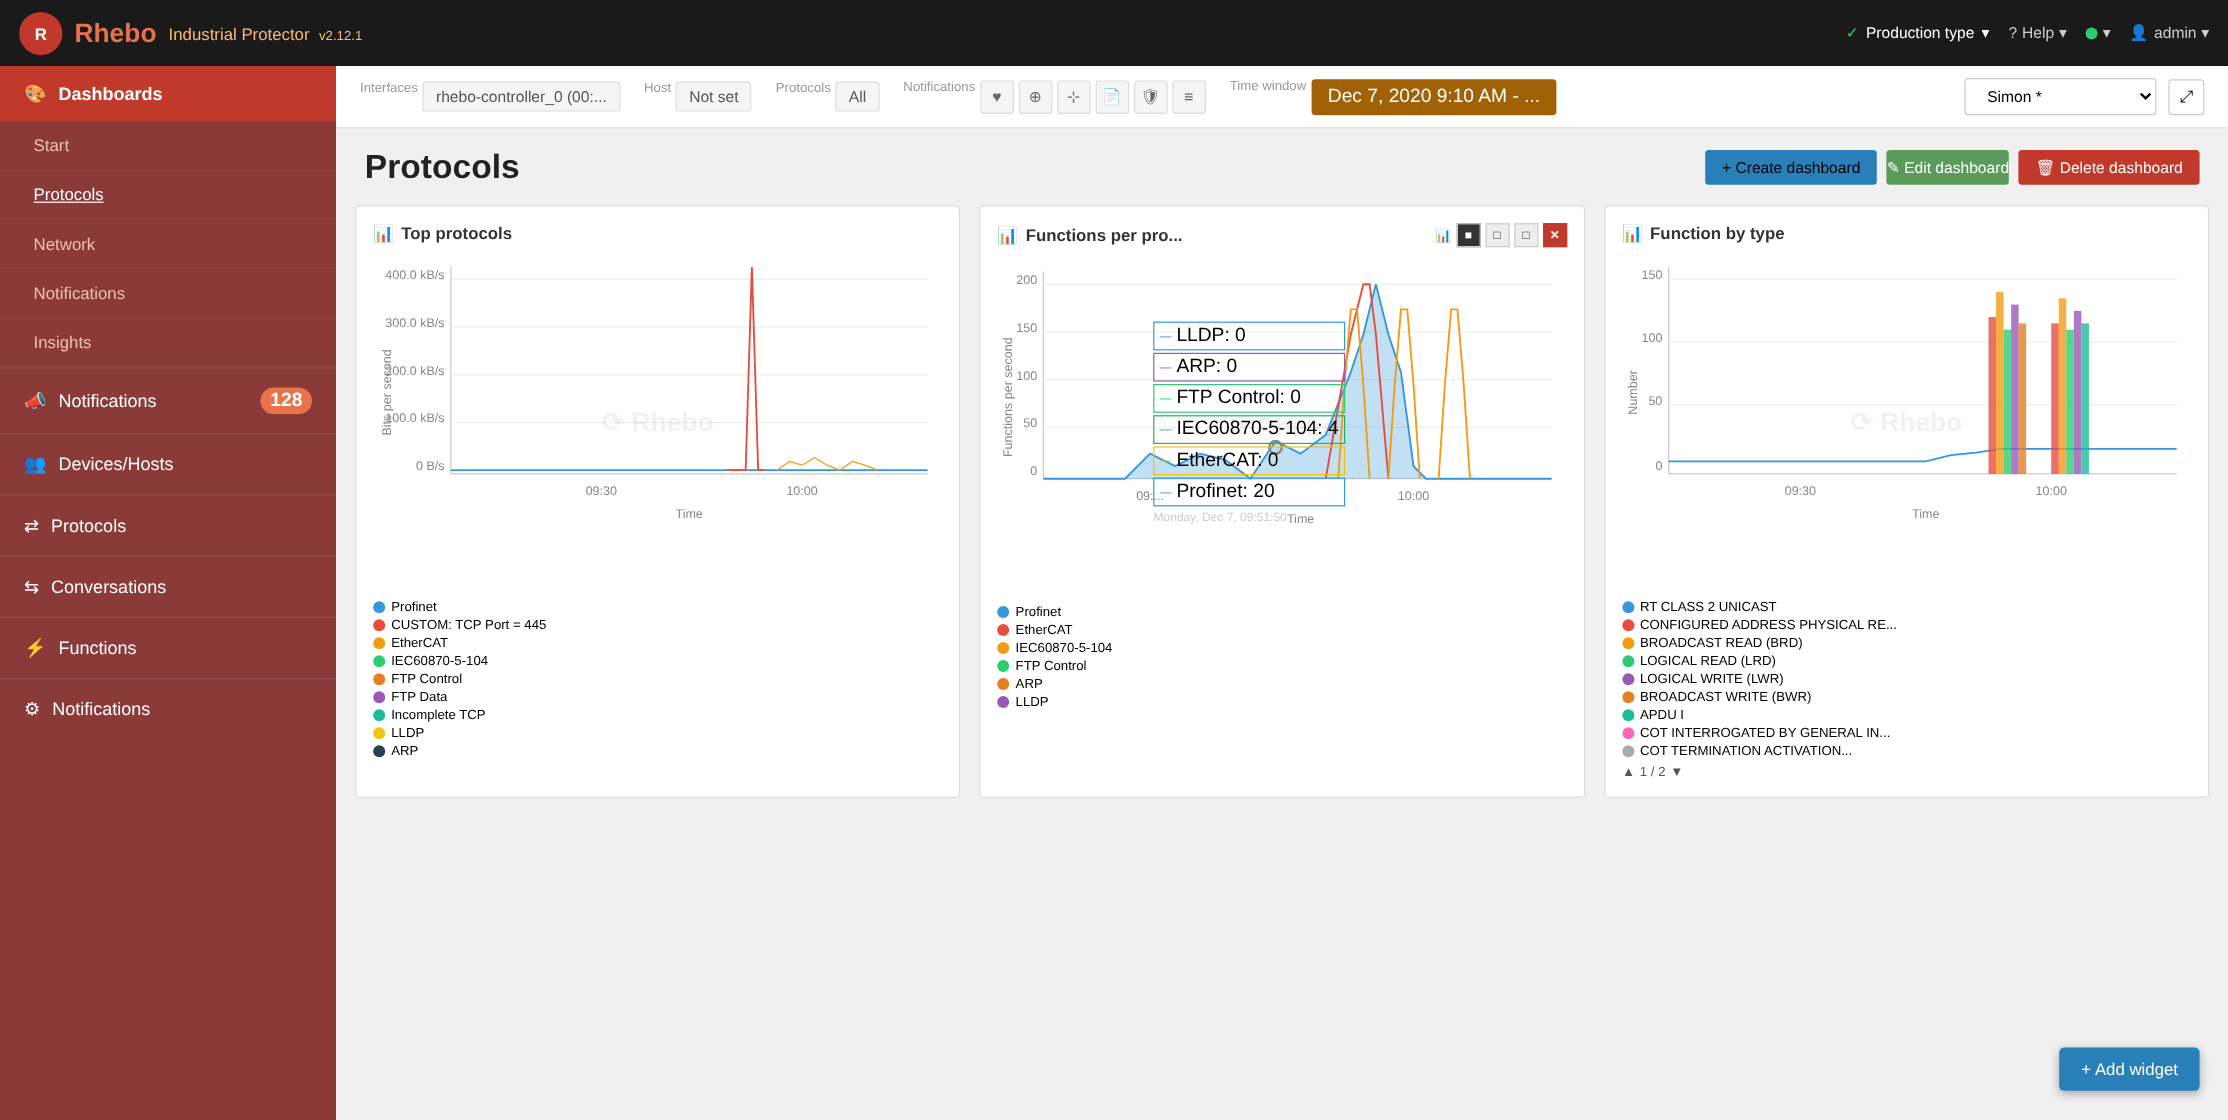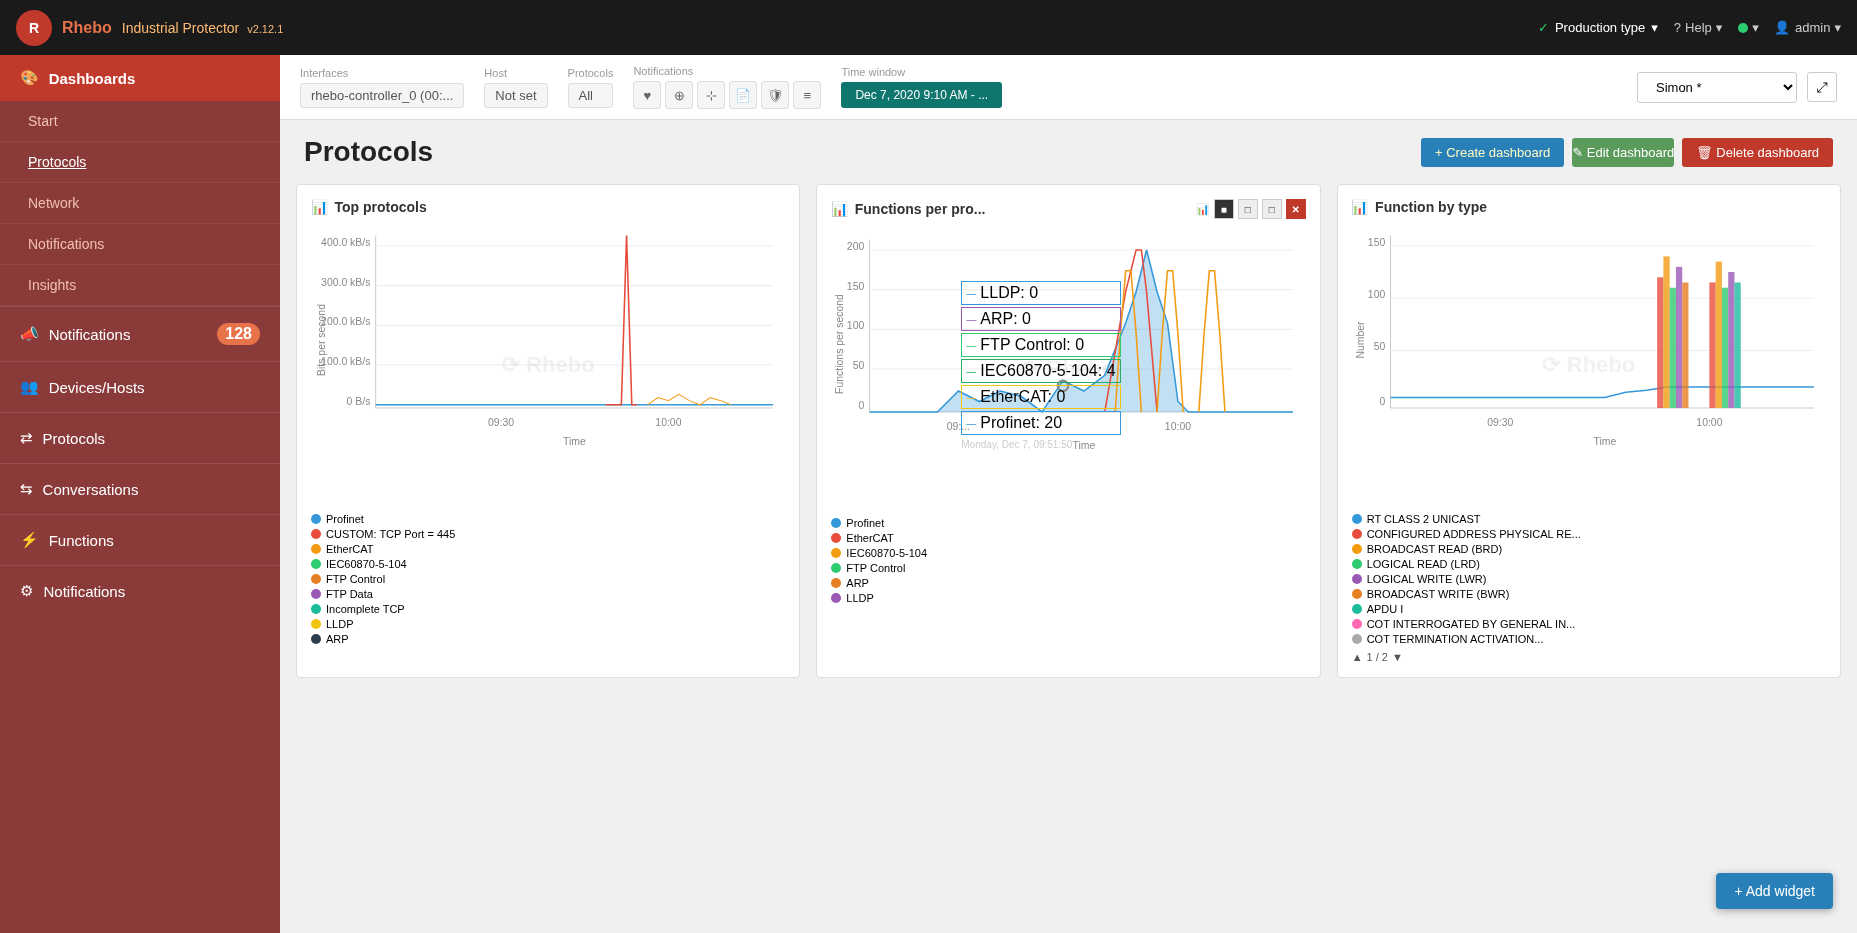--- a/index.html
+++ b/index.html
@@ -23,21 +23,21 @@
       gap: 10px;
       margin-right: 20px;
     }
     .logo-icon {
       width: 36px; height: 36px;
       background: #c0392b;
       border-radius: 50%;
       display: flex; align-items: center; justify-content: center;
       font-weight: bold; color: #fff; font-size: 14px;
     }
-    .logo-text { color: #e8734a; font-size: 16px; font-weight: bold; }
+    .logo-text { color: #e8734a; font-size: 22px; font-weight: bold; }
     .app-name { color: #fdba74; font-size: 14px; }
     .top-nav-right {
       margin-left: auto;
       display: flex;
       align-items: center;
       gap: 16px;
       font-size: 13px;
       color: #ccc;
     }
     .top-nav-right .production-mode {
@@ -127,43 +127,43 @@
       background: #fff;
       padding: 10px 20px;
       display: flex;
       align-items: center;
       gap: 20px;
       border-bottom: 1px solid #ddd;
       flex-wrap: wrap;
     }
     .filter-group {
       display: flex;
-      flex-direction: column;
+      flex-direction: row;
       gap: 4px;
     }
     .filter-label {
       font-size: 11px;
       color: #999;
     }
     .filter-value {
       font-size: 13px;
       color: #555;
       background: #f5f5f5;
       border: 1px solid #ddd;
       padding: 4px 10px;
       border-radius: 3px;
       cursor: pointer;
     }
     .time-window-value {
-      background: #0f766e;
+      background: #a16207;
       color: #fff;
       border: none;
       padding: 6px 14px;
       border-radius: 3px;
-      font-size: 12px;
+      font-size: 16px;
     }
     .notif-icons {
       display: flex;
       gap: 4px;
     }
     .notif-icon-btn {
       width: 28px; height: 28px;
       background: #f5f5f5;
       border: 1px solid #ddd;
       border-radius: 3px;
@@ -208,21 +208,21 @@
       font-size: 28px;
       font-weight: bold;
       color: #222;
     }
     .page-actions {
       display: flex;
       gap: 8px;
     }
     .btn-create {
       background: #2980b9;
-      color: #fef9c3;
+      color: #000000;
       border: none;
       padding: 7px 14px;
       border-radius: 3px;
       font-size: 13px;
       cursor: pointer;
       display: flex; align-items: center; gap: 5px;
     }
     .btn-edit {
       background: #5a9a5a;
       color: #fff;

